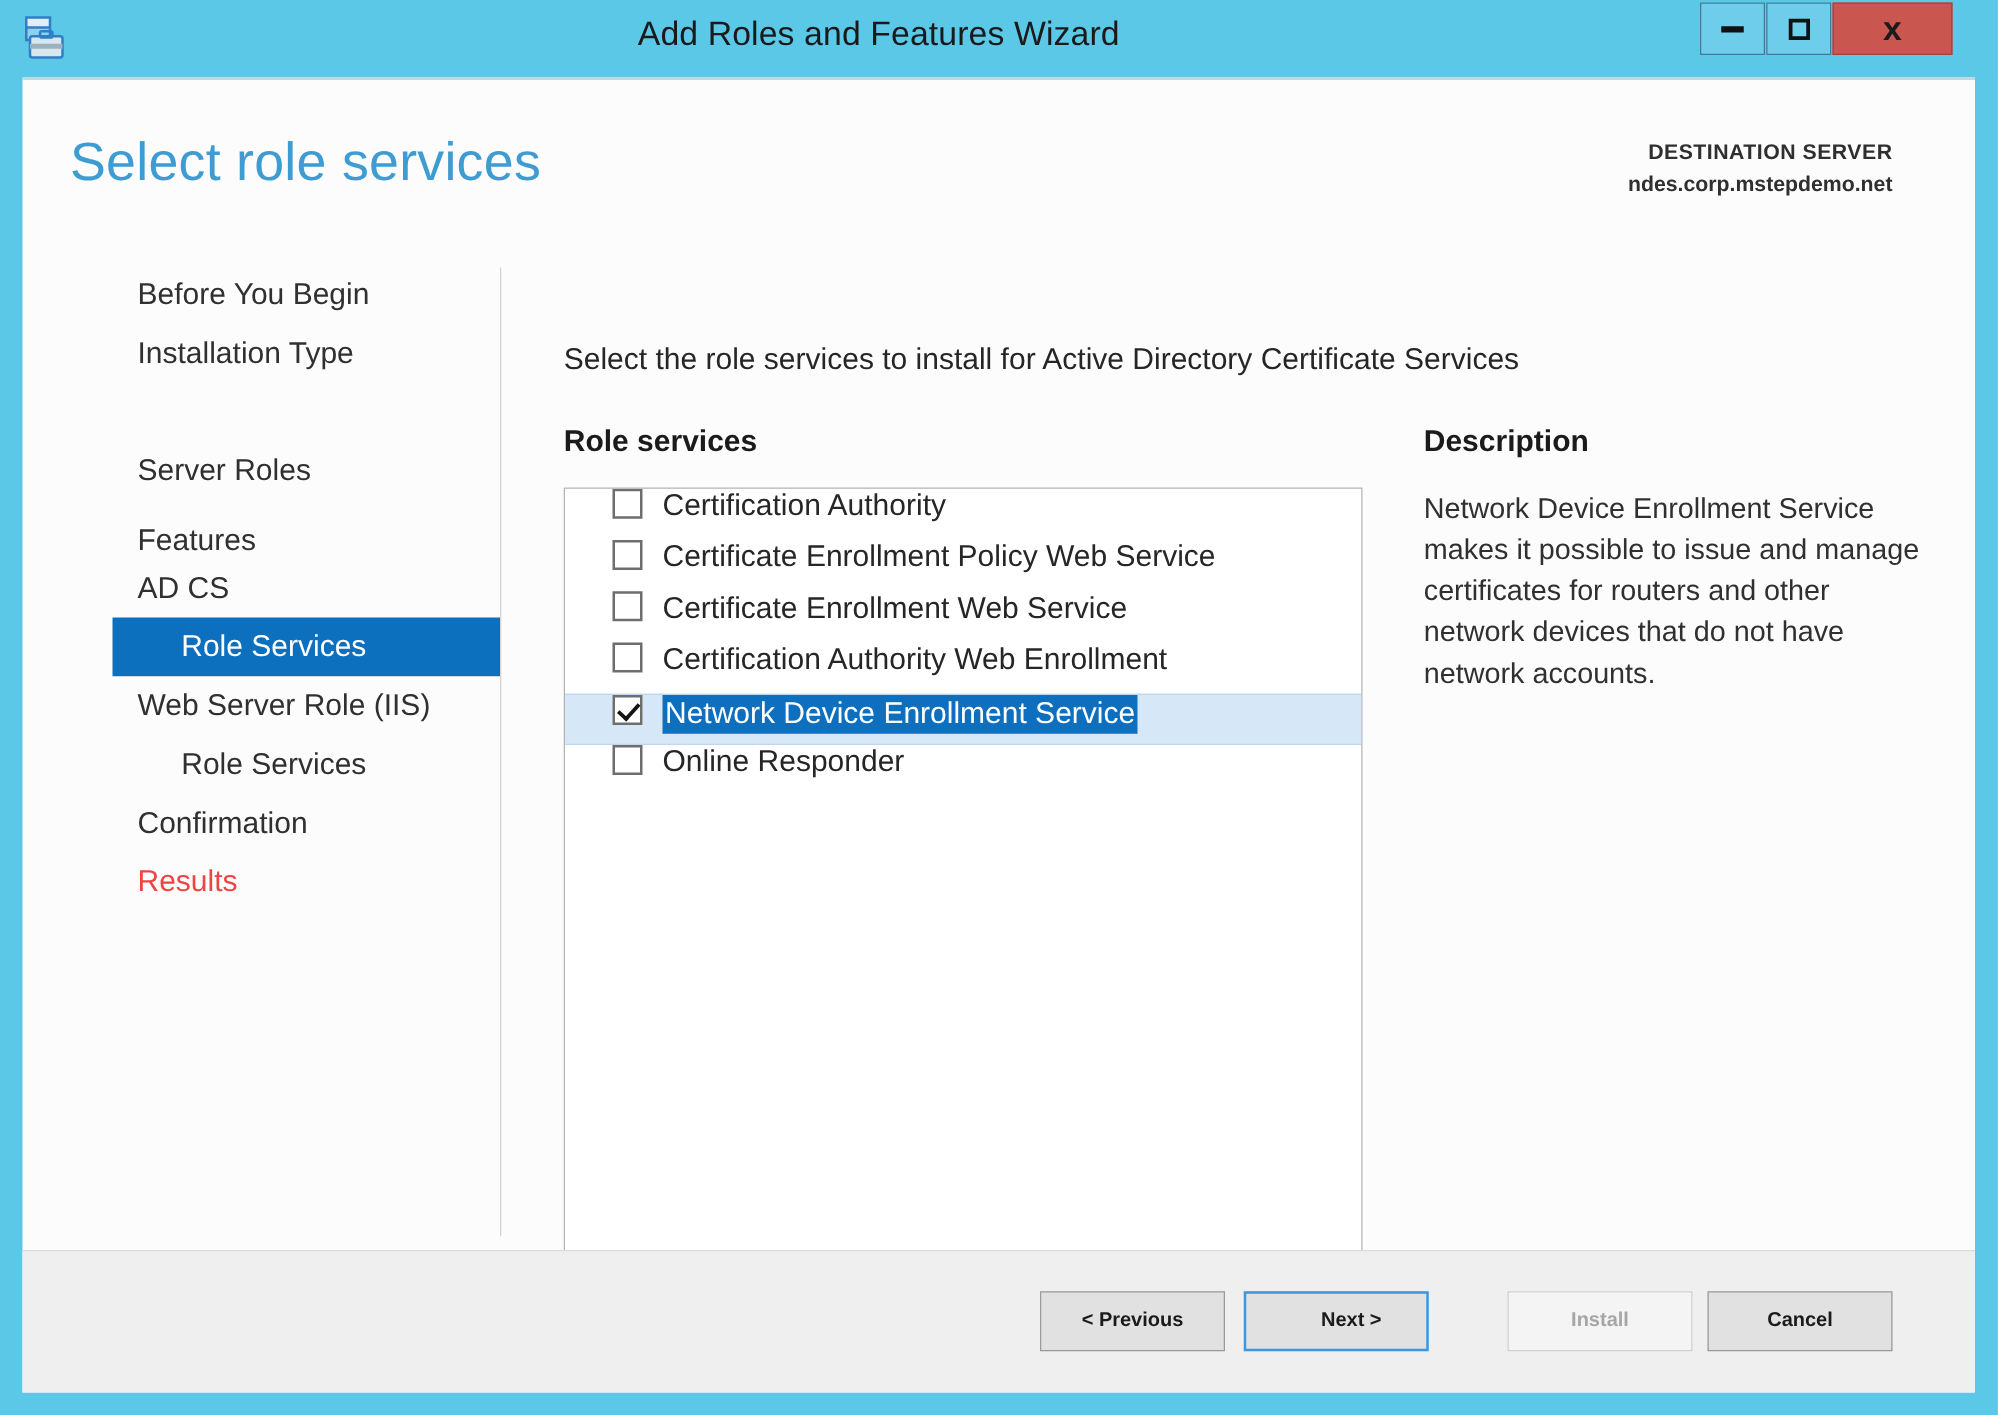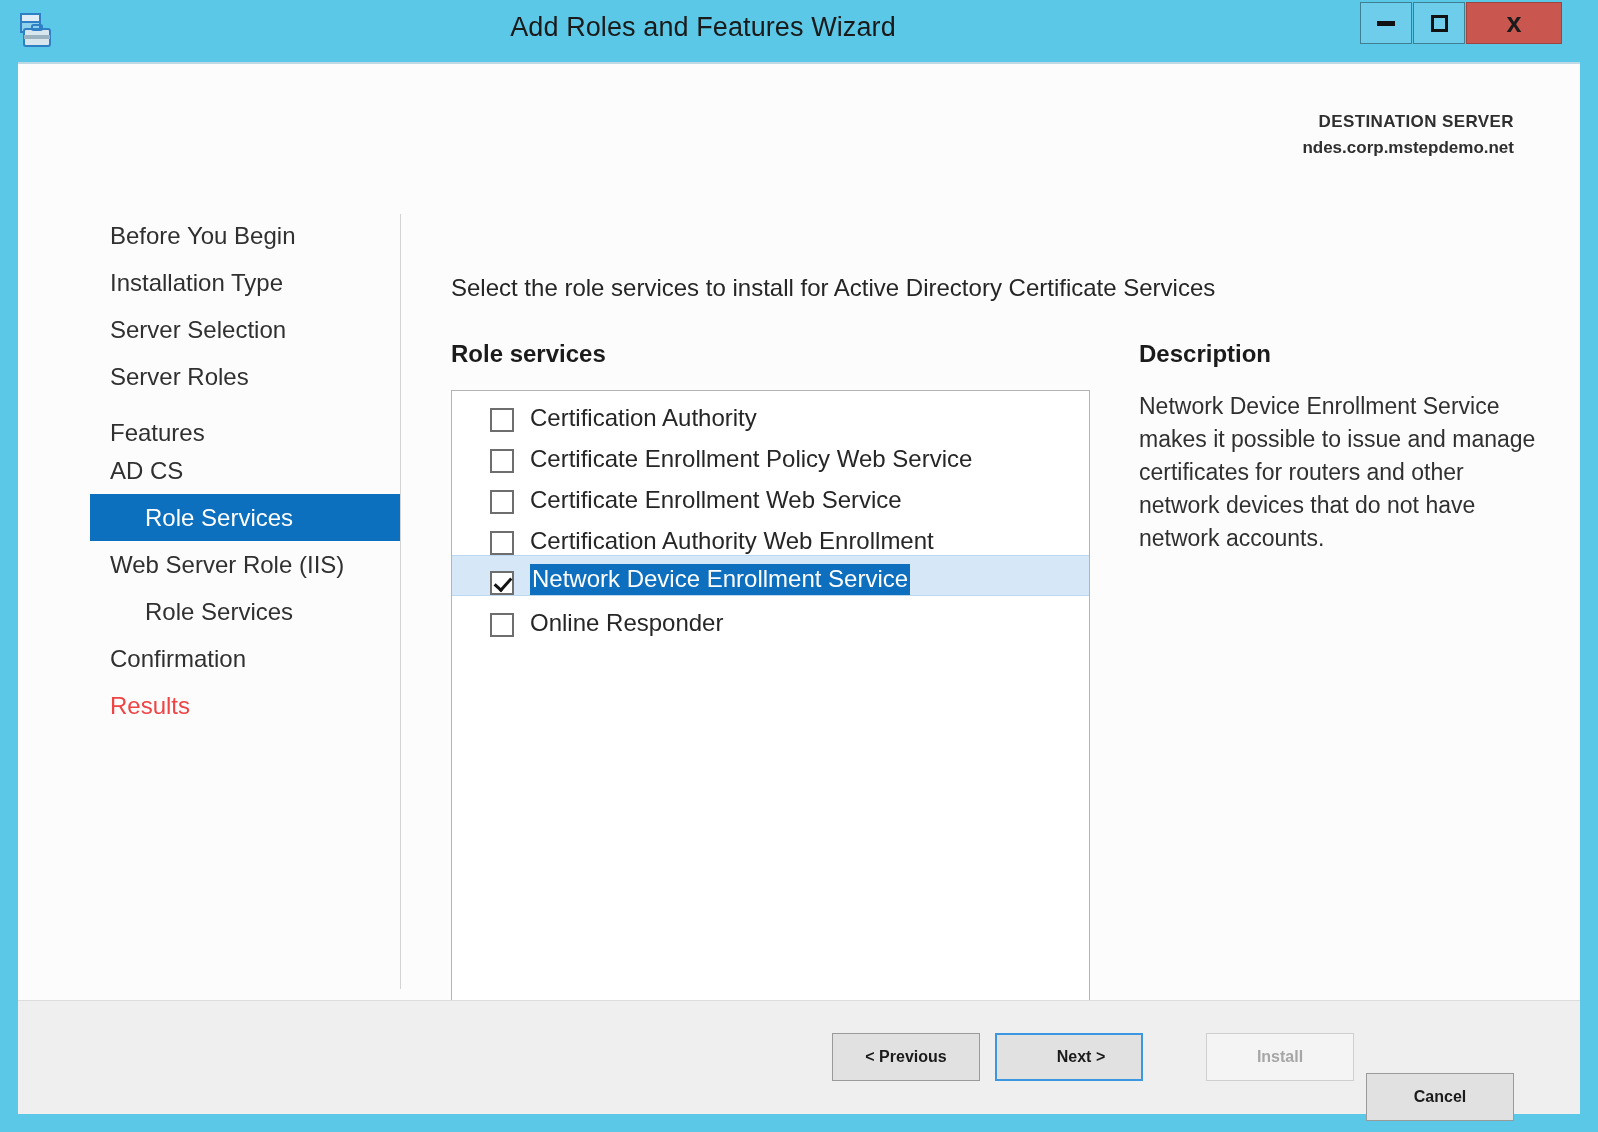--- a/index.html
+++ b/index.html
@@ -163,21 +163,21 @@
     left: 50px; top: 178px;
     width: 639px; height: 645px;
     background: #FFFFFF;
     border: 1px solid #B4B4B4;
     overflow: hidden;
   }
   .list-row {
     position: relative;
     height: 41px;
     display: flex;
-    align-items: flex-end;
+    align-items: flex-start;
     padding-left: 38px;
   }
   .list-row.selected {
     background: #D6E8F7;
     border-top: 1px solid #BBD8F0;
     border-bottom: 1px solid #BBD8F0;
   }
   .cb {
     width: 24px; height: 24px;
     border: 2px solid #6E6E6E;
@@ -247,21 +247,21 @@
     border: 2px solid #3C97E0;
     background: #E1E1E1;
     padding-left: 24px;
   }
   #btn-install {
     left: 1188px; width: 148px;
     background: #F4F4F4;
     border: 1px solid #CFCFCF;
     color: #A6A6A6;
   }
-  #btn-cancel { left: 1348px; width: 148px; margin-top: 40px; }
+  #btn-cancel { left: 1348px; width: 148px; }
 </style>
 </head>
 <body>
 
 <div id="window">
 
   <div id="titlebar">
 
     <div id="app-icon">
       <svg width="42" height="42" viewBox="0 0 42 42">
@@ -282,35 +282,33 @@
     <div class="winbtn" id="btn-max">
       <span class="maxglyph"></span>
     </div>
     <div class="winbtn" id="btn-close">
       <span class="closeglyph">x</span>
     </div>
   </div>
 
   <div id="client">
 
+    <div id="page-title">Select role services</div>
 
     <div id="dest-block">
       <div id="dest-label">DESTINATION SERVER</div>
       <div id="dest-server">ndes.corp.mstepdemo.net</div>
     </div>
 
     <div id="sidebar">
         <div class="nav-item" style="top: 0px;">
           <span class="nav-label">Before You Begin</span>
         </div>
         <div class="nav-item" style="top: 47px;">
           <span class="nav-label">Installation Type</span>
-        </div>
-        <div class="nav-item" style="top: 94px;">
-          <span class="nav-label">Server Selection</span>
         </div>
         <div class="nav-item" style="top: 141px;">
           <span class="nav-label">Server Roles</span>
         </div>
         <div class="nav-item" style="top: 188px; align-items: flex-end;">
           <span class="nav-label">Features</span>
         </div>
         <div class="nav-item" style="top: 235px;">
           <span class="nav-label">AD CS</span>
         </div>

